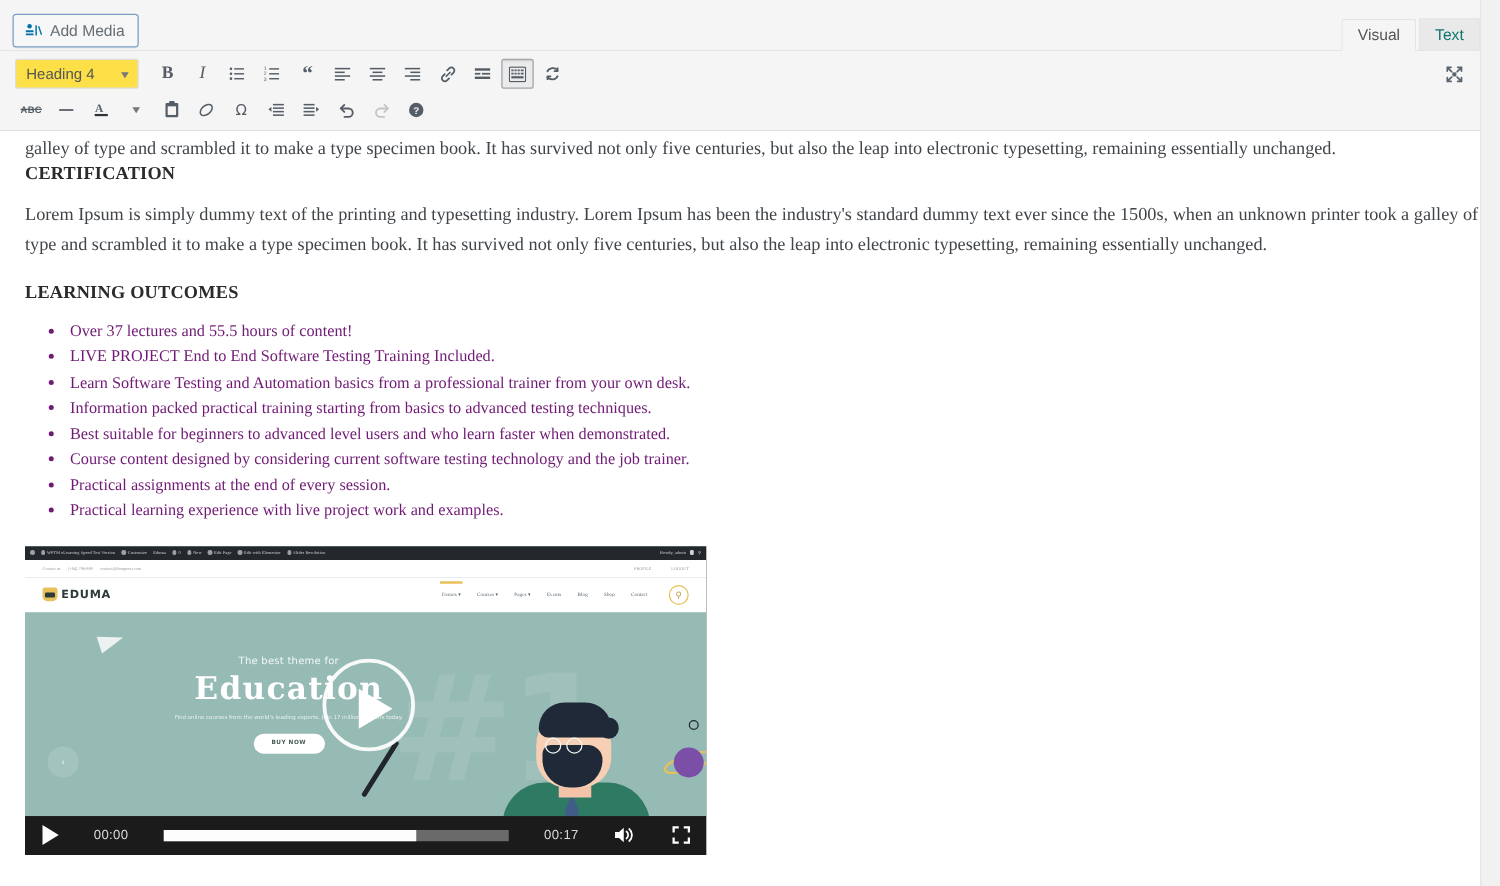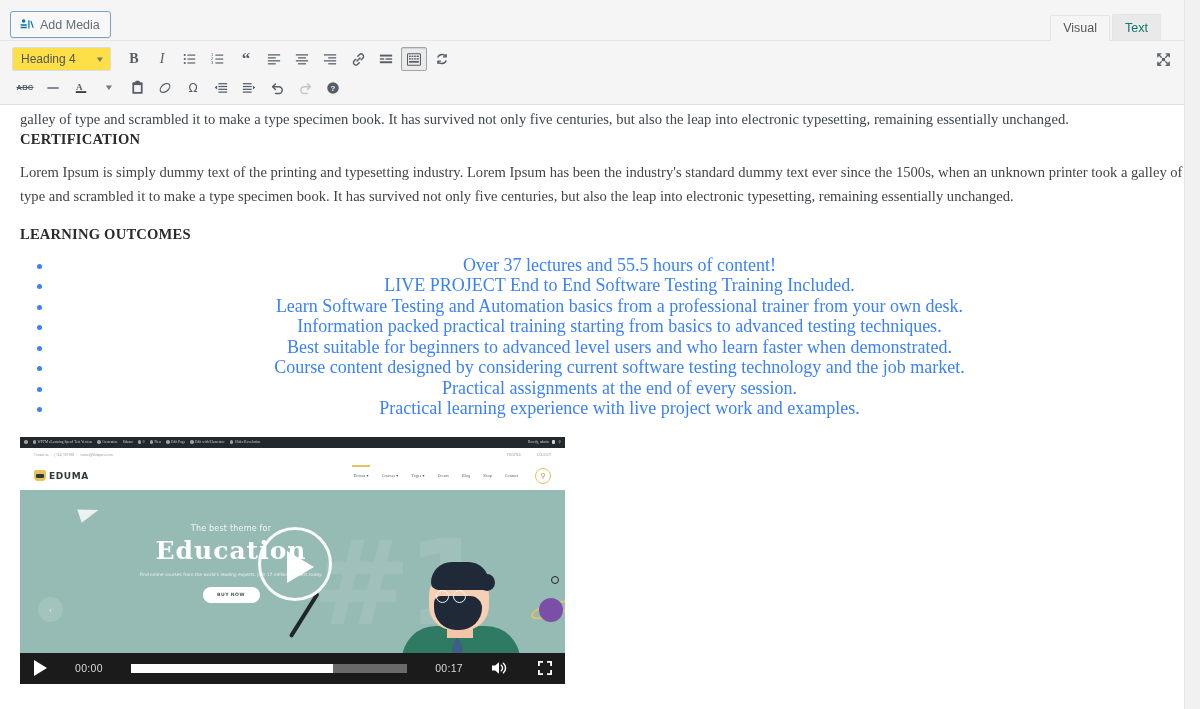--- a/index.html
+++ b/index.html
@@ -41,21 +41,21 @@
     border: 1px solid #7b9fc4;
     border-radius: 3px;
     color: #666d73;
     font-size: 12.5px;
     cursor: pointer;
     box-shadow: 0 1px 0 rgba(0,0,0,.04);
   }
   .add-media-btn .mi { display: block; line-height: 0; }
   .tab-group {
     position: absolute;
-    right: 39px; bottom: 0;
+    right: 16px; bottom: 0;
     display: flex; align-items: flex-end;
   }
   .ed-tab {
     height: 26px;
     padding: 0 12px;
     display: flex; align-items: center;
     font-size: 12.5px;
     color: #0f766e;
     border: 1px solid #e5e5e5;
     border-bottom: none;
@@ -151,26 +151,25 @@
     letter-spacing: .2px;
     color: #2b2b2b;
   }
   .content h4.h-gap { margin-top: 18px; }
   ul.outcomes {
     margin: 8px 0 0 0;
     padding-left: 34px;
     list-style: disc;
   }
   ul.outcomes li {
-    font-size: 18px;
+    font-size: 13px;
     line-height: 20.3px;
-    color: #3b82f6;
+    color: #701a75;
     margin-bottom: 0.2px;
     padding-left: 2px;
-    text-align: center;
   }
 
   
   .video-box {
     position: relative;
     margin-top: 18px;
     width: 545px;
     height: 247px;
     background: #000;
     overflow: hidden;
@@ -717,21 +716,21 @@
     <p class="para">Lorem Ipsum is simply dummy text of the printing and typesetting industry. Lorem Ipsum has been the industry's standard dummy text ever since the 1500s, when an unknown printer took a galley of type and scrambled it to make a type specimen book. It has survived not only five centuries, but also the leap into electronic typesetting, remaining essentially unchanged.</p>
 
     <h4 class="h-gap">LEARNING OUTCOMES</h4>
 
     <ul class="outcomes">
       <li>Over 37 lectures and 55.5 hours of content!</li>
       <li>LIVE PROJECT End to End Software Testing Training Included.</li>
       <li>Learn Software Testing and Automation basics from a professional trainer from your own desk.</li>
       <li>Information packed practical training starting from basics to advanced testing techniques.</li>
       <li>Best suitable for beginners to advanced level users and who learn faster when demonstrated.</li>
-      <li>Course content designed by considering current software testing technology and the job market.</li>
+      <li>Course content designed by considering current software testing technology and the job trainer.</li>
       <li>Practical assignments at the end of every session.</li>
       <li>Practical learning experience with live project work and examples.</li>
     </ul>
 
     <div class="video-box">
       <div class="vid-stage">
 
         <div class="site-adminbar">
           <span class="ab-item">
               <i class="ab-dot"></i>

